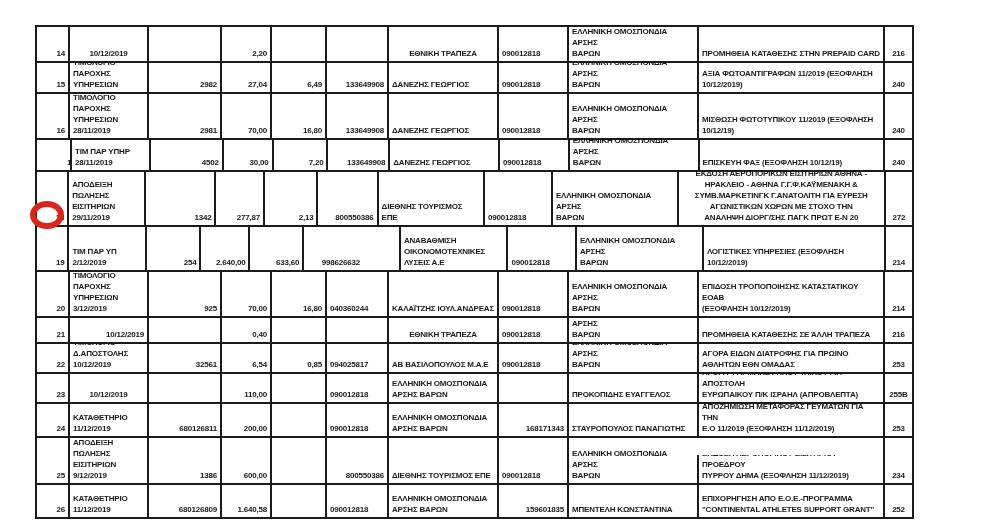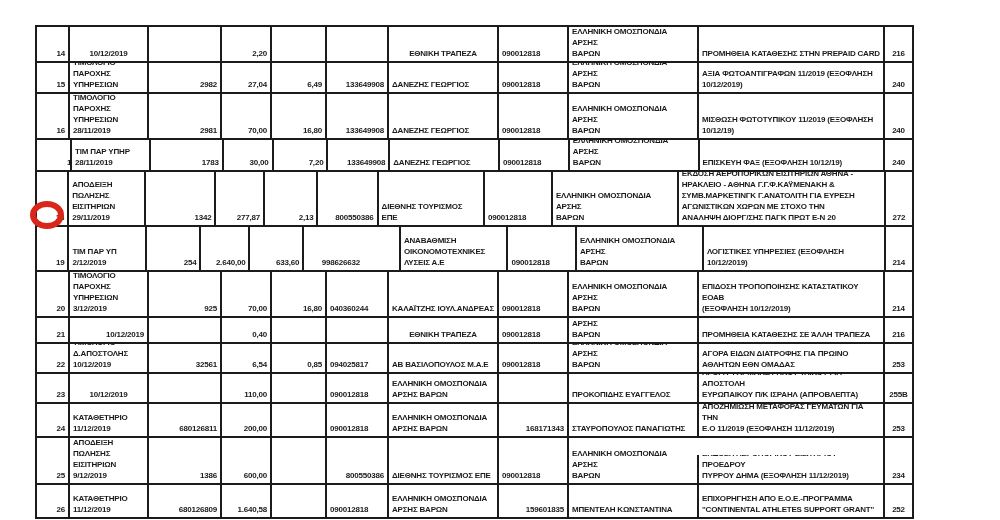--- a/index.html
+++ b/index.html
@@ -151,21 +151,21 @@
       </div>
       <div class="t-row" style="height: 32px;">
         <div class="t-cell al-right" style="width: 31px; padding-left: 30px;">
           <span>17</span>
         </div>
         <div class="t-cell al-left" style="width: 79px;">
           <span>ΤΙΜ ΠΑΡ ΥΠΗΡ
 28/11/2019</span>
         </div>
         <div class="t-cell al-right" style="width: 73px;">
-          <span>1783</span>
+          <span>4502</span>
         </div>
         <div class="t-cell al-right" style="width: 50px;">
           <span>30,00</span>
         </div>
         <div class="t-cell al-right" style="width: 55px;">
           <span>7,20</span>
         </div>
         <div class="t-cell al-right" style="width: 62px;">
           <span>133649908</span>
         </div>
@@ -211,21 +211,21 @@
         <div class="t-cell al-left" style="width: 110px;">
           <span>ΔΙΕΘΝΗΣ ΤΟΥΡΙΣΜΟΣ ΕΠΕ</span>
         </div>
         <div class="t-cell al-left" style="width: 70px;">
           <span>090012818</span>
         </div>
         <div class="t-cell al-left" style="width: 130px;">
           <span>ΕΛΛΗΝΙΚΗ ΟΜΟΣΠΟΝΔΙΑ ΑΡΣΗΣ
 ΒΑΡΩΝ</span>
         </div>
-        <div class="t-cell al-left" style="width: 214px;">
+        <div class="t-cell al-left" style="width: 214px; text-align: center;">
           <span>ΕΚΔΟΣΗ ΑΕΡΟΠΟΡΙΚΩΝ ΕΙΣΙΤΗΡΙΩΝ ΑΘΗΝΑ -
 ΗΡΑΚΛΕΙΟ - ΑΘΗΝΑ  Γ.Γ.Φ.ΚΑΫΜΕΝΑΚΗ &amp;
 ΣΥΜΒ.ΜΑΡΚΕΤΙΝΓΚ Γ.ΑΝΑΤΟΛΙΤΗ ΓΙΑ ΕΥΡΕΣΗ
 ΑΓΩΝΙΣΤΙΚΩΝ ΧΩΡΩΝ ΜΕ ΣΤΟΧΟ ΤΗΝ
 ΑΝΑΛΗΨΗ  ΔΙΟΡΓ/ΣΗΣ ΠΑΓΚ ΠΡΩΤ Ε-Ν 20</span>
         </div>
         <div class="t-cell al-center" style="width: 29px;">
           <span>272</span>
         </div>
       </div>

